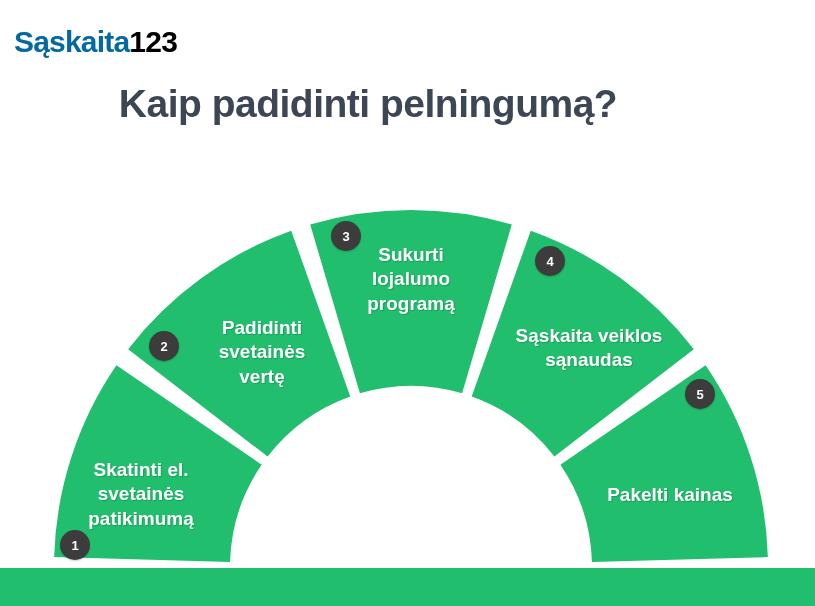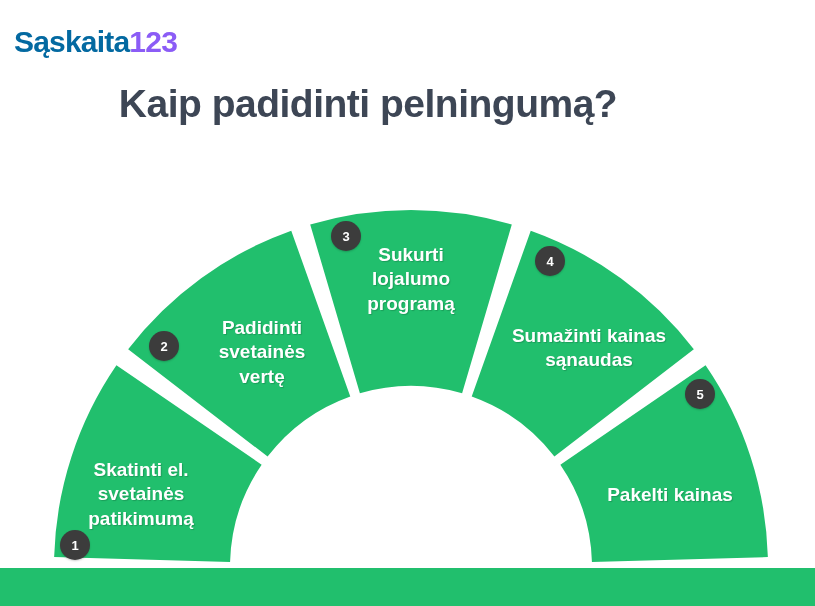--- a/index.html
+++ b/index.html
@@ -20,21 +20,21 @@
     position: absolute;
     left: 14px;
     top: 27px;
     font-size: 30px;
     font-weight: bold;
     letter-spacing: -0.8px;
     line-height: 1;
     white-space: nowrap;
   }
   #logo .logo-word { color: #0369a1; }
-  #logo .logo-num  { color: #8b5cf6; }
+  #logo .logo-num  { color: #000000; }
 
   
   #page-title {
     position: absolute;
     left: 0;
     top: 83px;
     width: 736px;
     text-align: center;
     font-size: 39px;
     font-weight: bold;
@@ -125,21 +125,21 @@
   <div class="seg-label" style="left: 183px; top: 316px; width: 158px;">Padidinti
 svetainės
 vertę</div>
   <div class="badge" style="left: 149px; top: 331px;">2</div>
 
   <div class="seg-label" style="left: 331px; top: 243px; width: 160px;">Sukurti
 lojalumo
 programą</div>
   <div class="badge" style="left: 331px; top: 221px;">3</div>
 
-  <div class="seg-label" style="left: 492px; top: 324px; width: 194px;">Sumažinti kainas
+  <div class="seg-label" style="left: 492px; top: 324px; width: 194px;">Sąskaita veiklos
 sąnaudas</div>
   <div class="badge" style="left: 535px; top: 246px;">4</div>
 
   <div class="seg-label" style="left: 580px; top: 483px; width: 180px;">Pakelti kainas</div>
   <div class="badge" style="left: 685px; top: 379px;">5</div>
 </div>
 
 <div id="bottom-bar"></div>
 
 </body></html>

